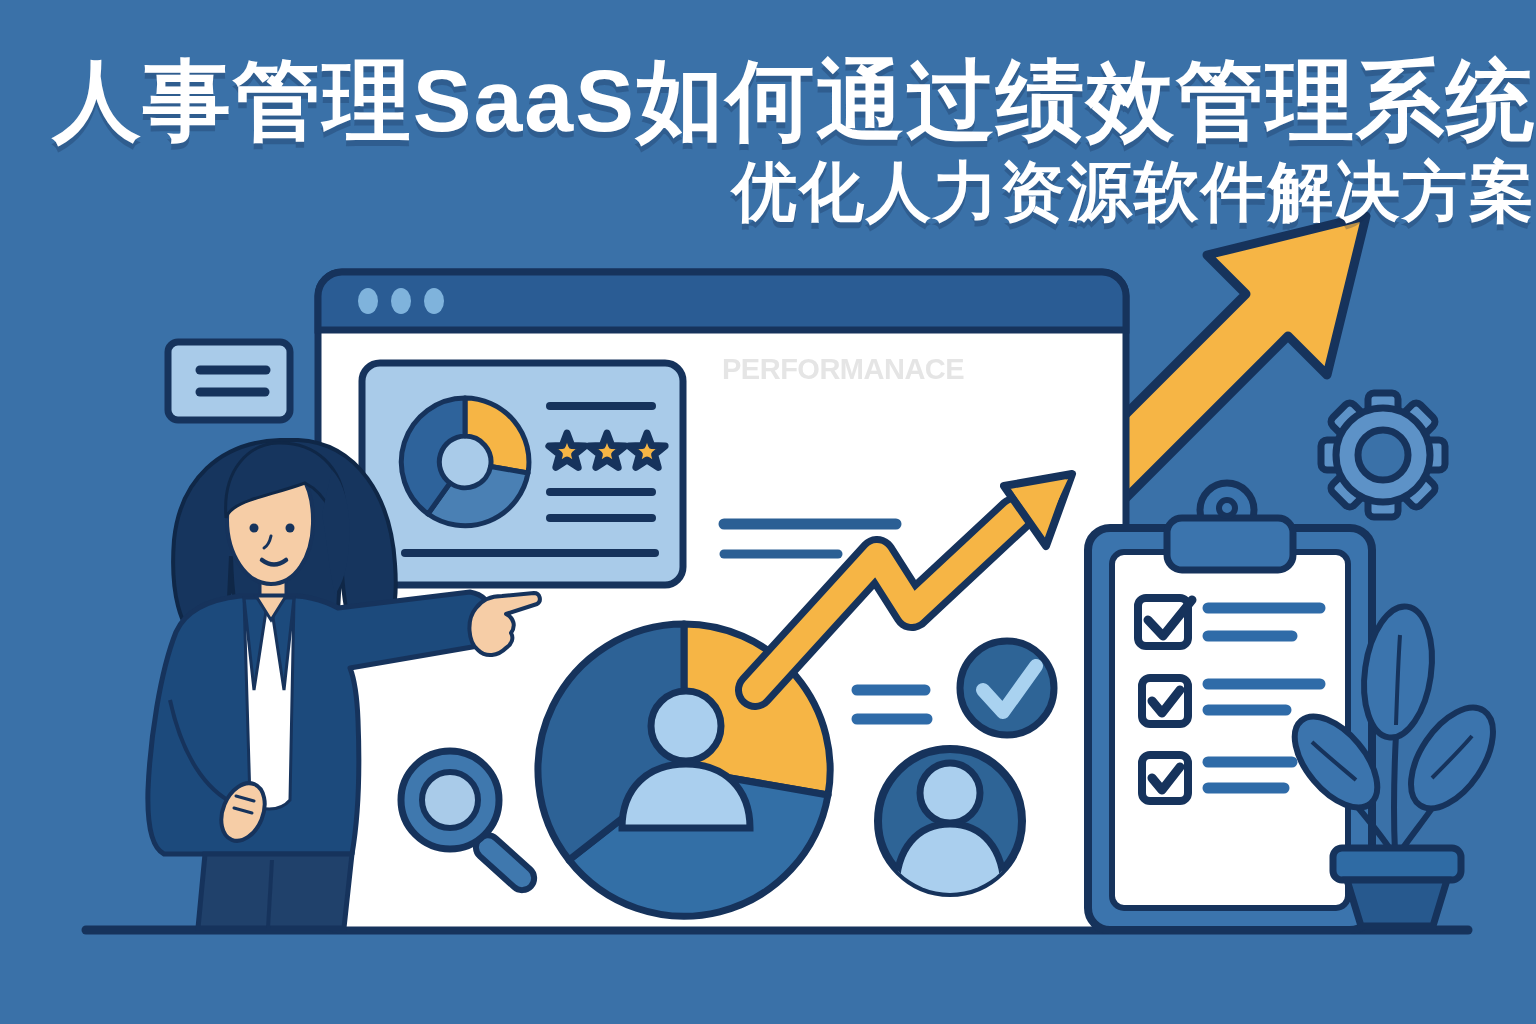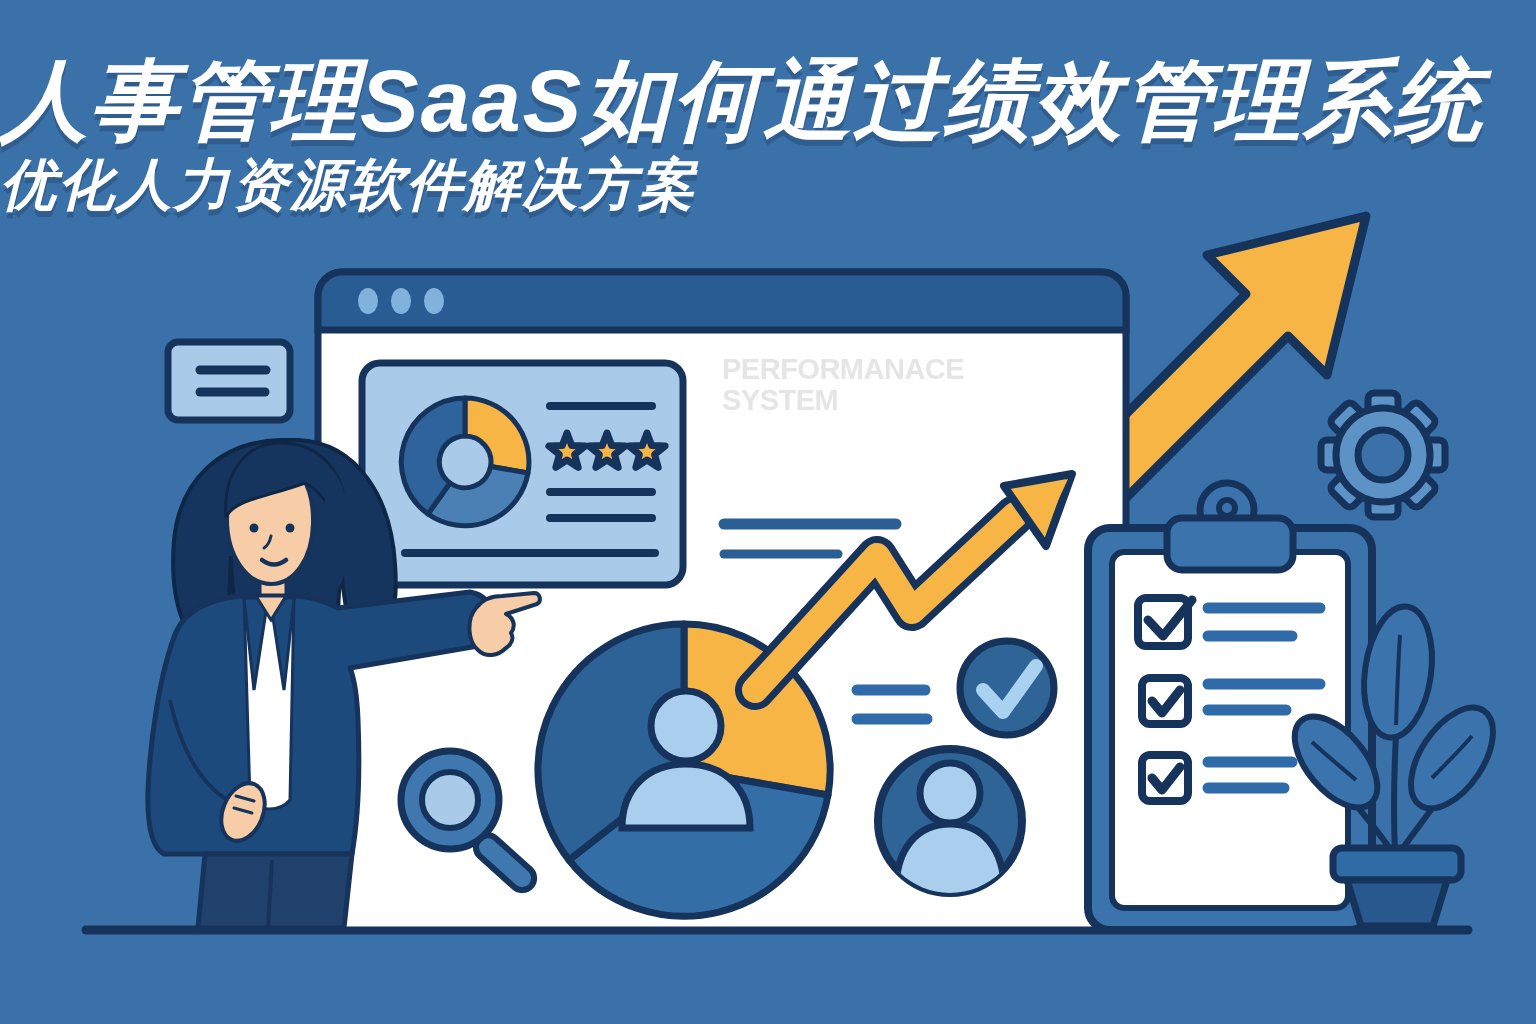--- a/index.html
+++ b/index.html
@@ -2,28 +2,27 @@
 <html><head>
 <meta charset="utf-8">
 <style>
   html,body{margin:0;padding:0;background:#2c5a8a;}
   .stage{
     position:relative;width:1536px;height:1024px;overflow:hidden;
     background:#3a71a8;font-family:"Liberation Sans",sans-serif;
   }
   .stage svg{position:absolute;left:0;top:0;}
   .title{
-    position:absolute;left:0;right:0;text-align:left;color:#ffffff;
+    position:absolute;left:0;right:0;text-align:right;color:#ffffff;
     font-weight:900;letter-spacing:2px;
     text-shadow:0 6px 0 rgba(20,44,78,0.28);
     white-space:nowrap;
-    font-style:italic;
   }
   .title-line1{top:42px;font-size:88px;}
-  .title-line2{top:148px;font-size:56px;}
+  .title-line2{top:148px;font-size:65px;}
   .screen-heading{
     position:absolute;left:722px;top:354px;color:#e5e5e5;
     font-weight:800;font-size:29px;line-height:1.06;letter-spacing:-0.5px;
   }
   .screen-heading div{white-space:nowrap;}
 </style>
 </head>
 <body>
 
 <div class="stage">
@@ -254,16 +253,15 @@
     <path d="M 478,650 C 468,642 466,620 476,608 C 482,600 492,596 502,596 L 534,593 C 540,593 542,601 537,604
              L 506,614 C 514,618 516,626 511,633 C 514,638 512,644 506,648 C 498,656 486,658 478,650 Z" fill="#f6cda6" stroke="#16335c" stroke-width="4" stroke-linejoin="round"></path>
   </g>
 </svg>
 
 <div class="title title-line1">人事管理SaaS如何通过绩效管理系统</div>
 <div class="title title-line2">优化人力资源软件解决方案</div>
 
 <div class="screen-heading">
   <div>PERFORMANACE</div>
-  <div>SYSTEM</div>
 </div>
 
 </div>
 
 </body></html>

